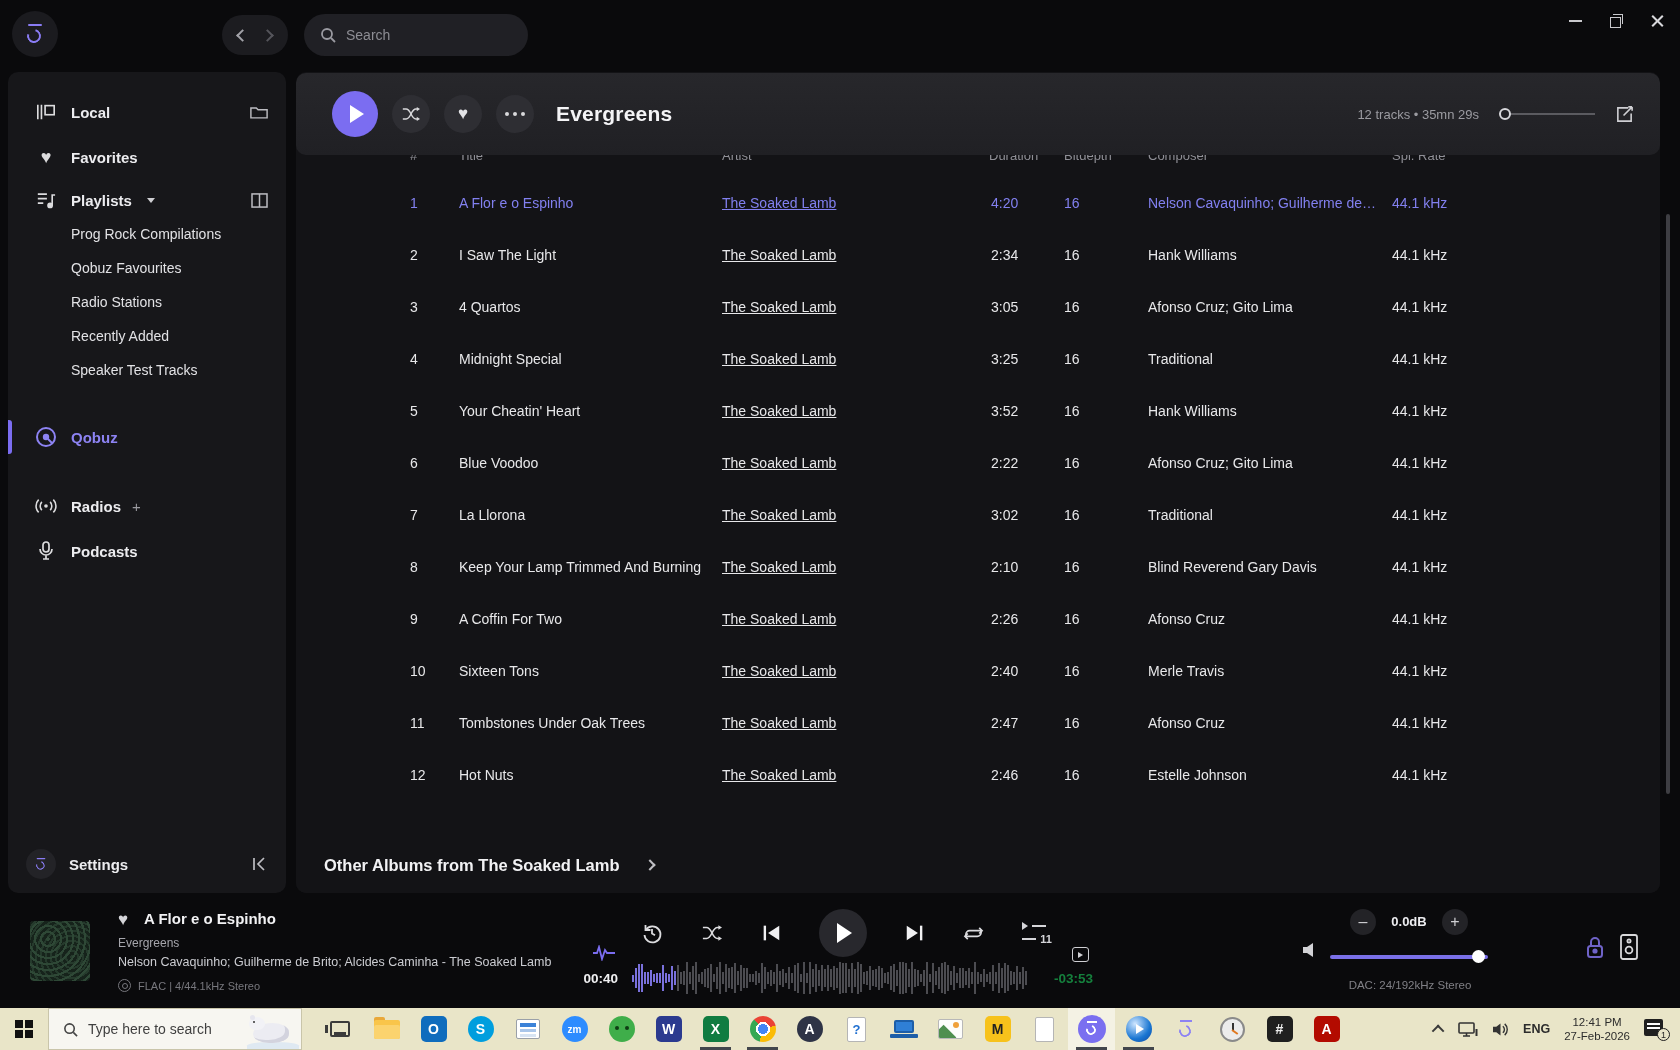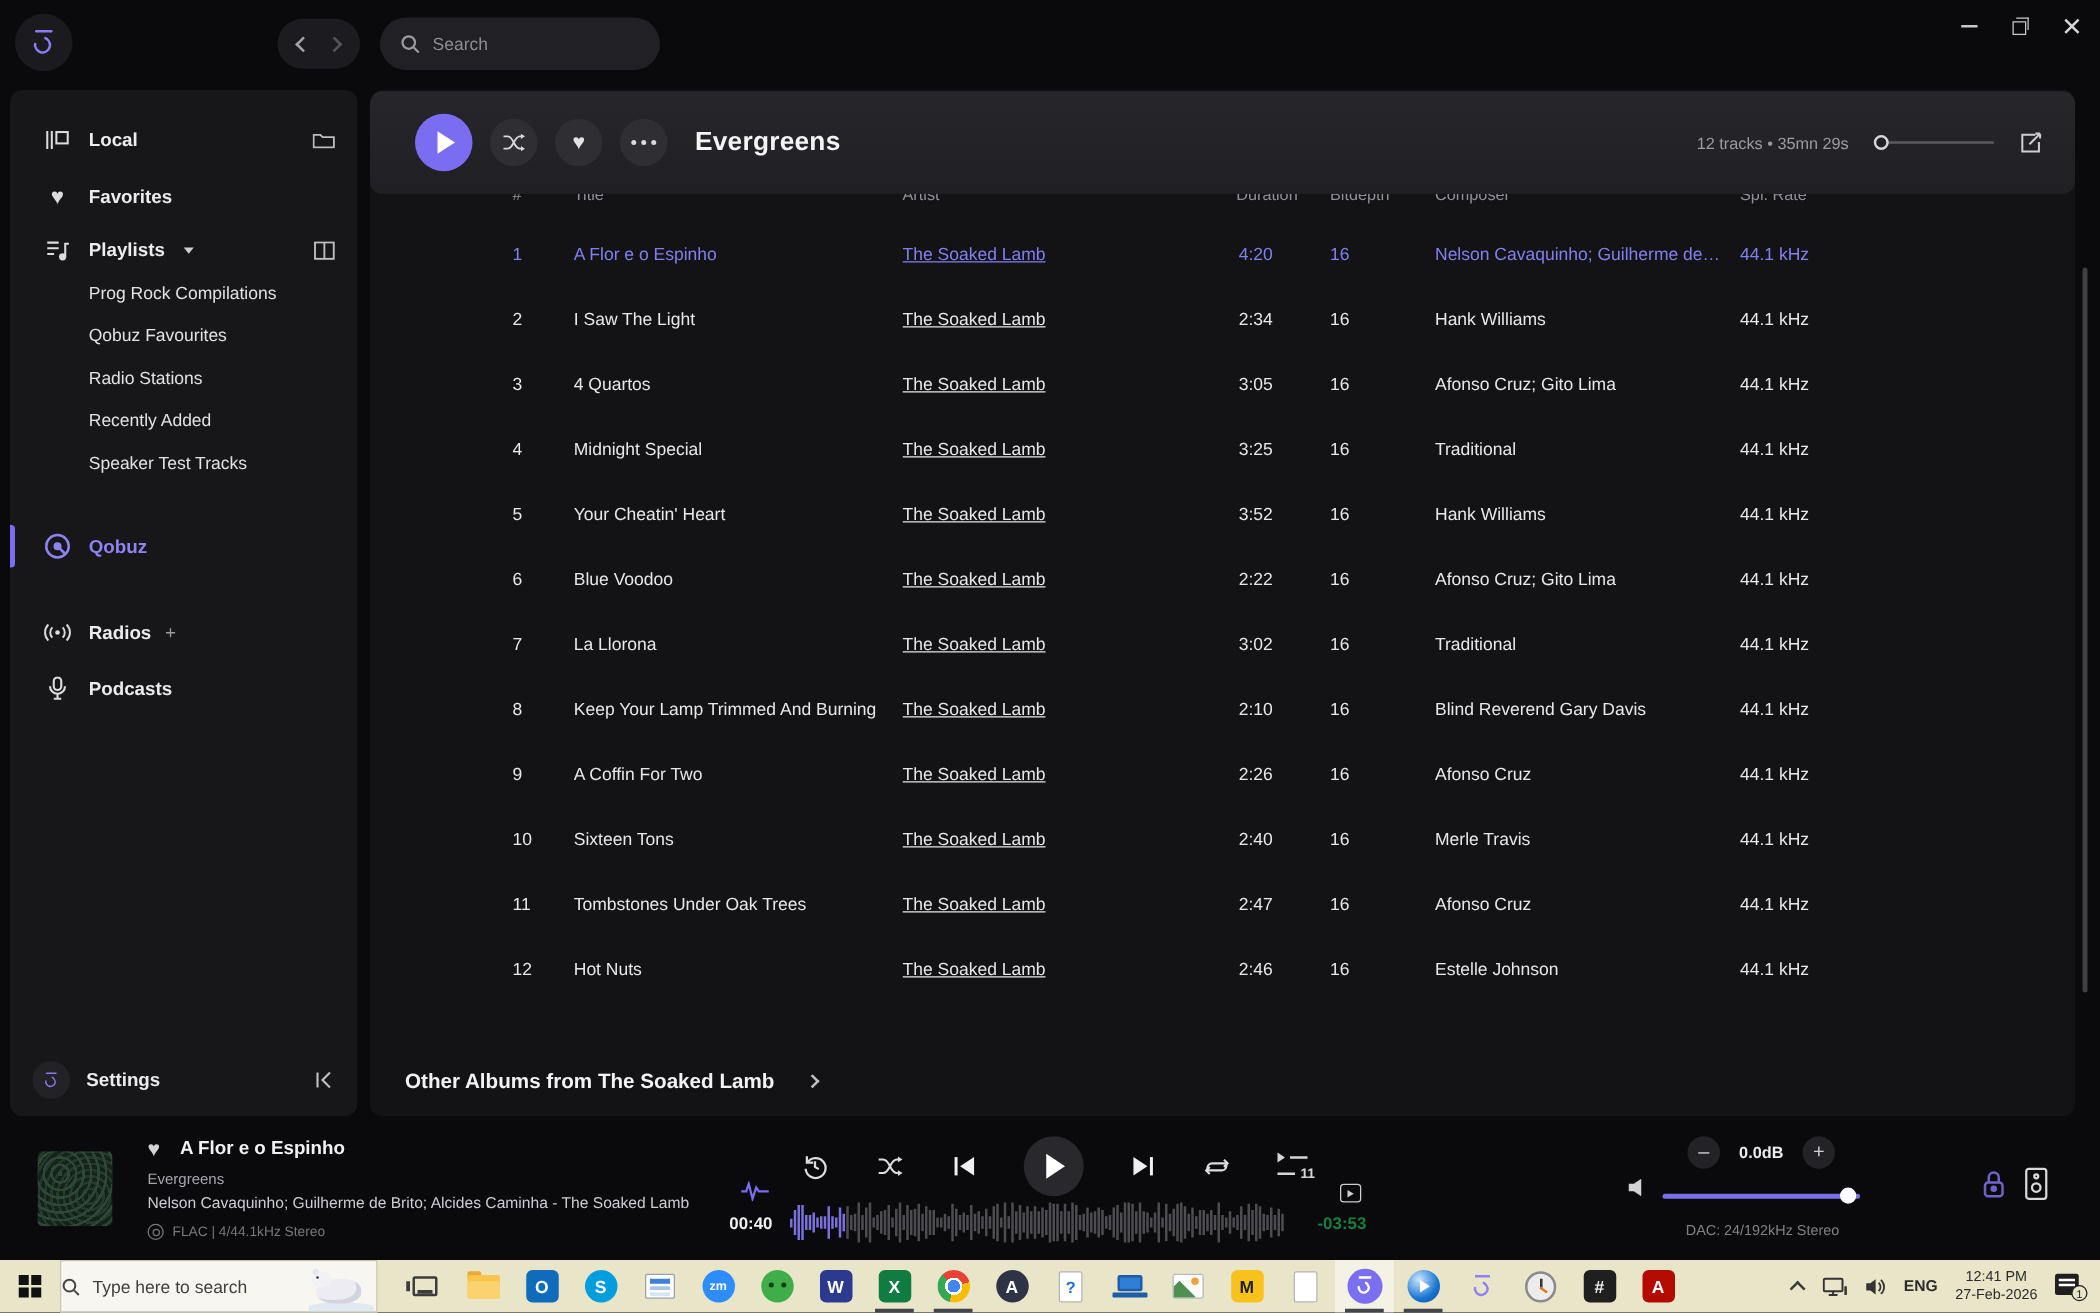--- a/index.html
+++ b/index.html
@@ -127,21 +127,21 @@
   #dac-label{position:absolute;left:1322px;top:82px;width:176px;text-align:center;font-size:11.5px;color:#808086;}
   #lock-btn{position:absolute;left:1584px;top:38px;cursor:pointer;}
   #spkbox-btn{position:absolute;left:1618px;top:36px;cursor:pointer;}
 
   
   #taskbar{position:absolute;left:0;top:1008px;width:1680px;height:42px;background:#e9e5c8;display:flex;align-items:stretch;}
   #start-btn{width:48px;display:flex;align-items:center;justify-content:center;cursor:pointer;}
   .winlogo{display:grid;grid-template-columns:8px 8px;grid-template-rows:8px 8px;gap:2px;}
   .winlogo i{background:#111;}
   #tb-search{width:254px;background:#f7f6f1;border:1px solid #c9c5aa;display:flex;align-items:center;gap:10px;
-    position:relative;color:#3f3f3f;font-size:14px;cursor:text;}
+    padding-left:14px;position:relative;color:#3f3f3f;font-size:14px;cursor:text;}
   #bear{position:absolute;right:2px;bottom:0;width:52px;height:40px;}
   #bear .body{position:absolute;left:6px;top:14px;width:36px;height:20px;background:#ececf2;border-radius:55% 45% 45% 45%;box-shadow:inset -4px -3px 0 #d3d3de;}
   #bear .head{position:absolute;left:2px;top:8px;width:16px;height:13px;background:#f2f2f6;border-radius:50% 50% 45% 45%;}
   #bear .ear{position:absolute;left:3px;top:6px;width:5px;height:5px;background:#e6e6ee;border-radius:50%;}
   #bear .eye{position:absolute;left:6px;top:12px;width:2px;height:2px;background:#333;border-radius:50%;}
   #bear .snow{position:absolute;left:0;bottom:0;width:52px;height:7px;background:#dfe9f2;border-radius:50% 50% 0 0;}
   #tb-icons{display:flex;align-items:stretch;margin-left:14px;}
   .tb-cell{width:47px;display:flex;align-items:center;justify-content:center;position:relative;cursor:pointer;}
   .tb-cell.focused{background:rgba(255,255,255,.5);}
   .tb-cell.active::after{content:"";position:absolute;bottom:0;left:8px;width:31px;height:3.5px;background:#42464c;}

